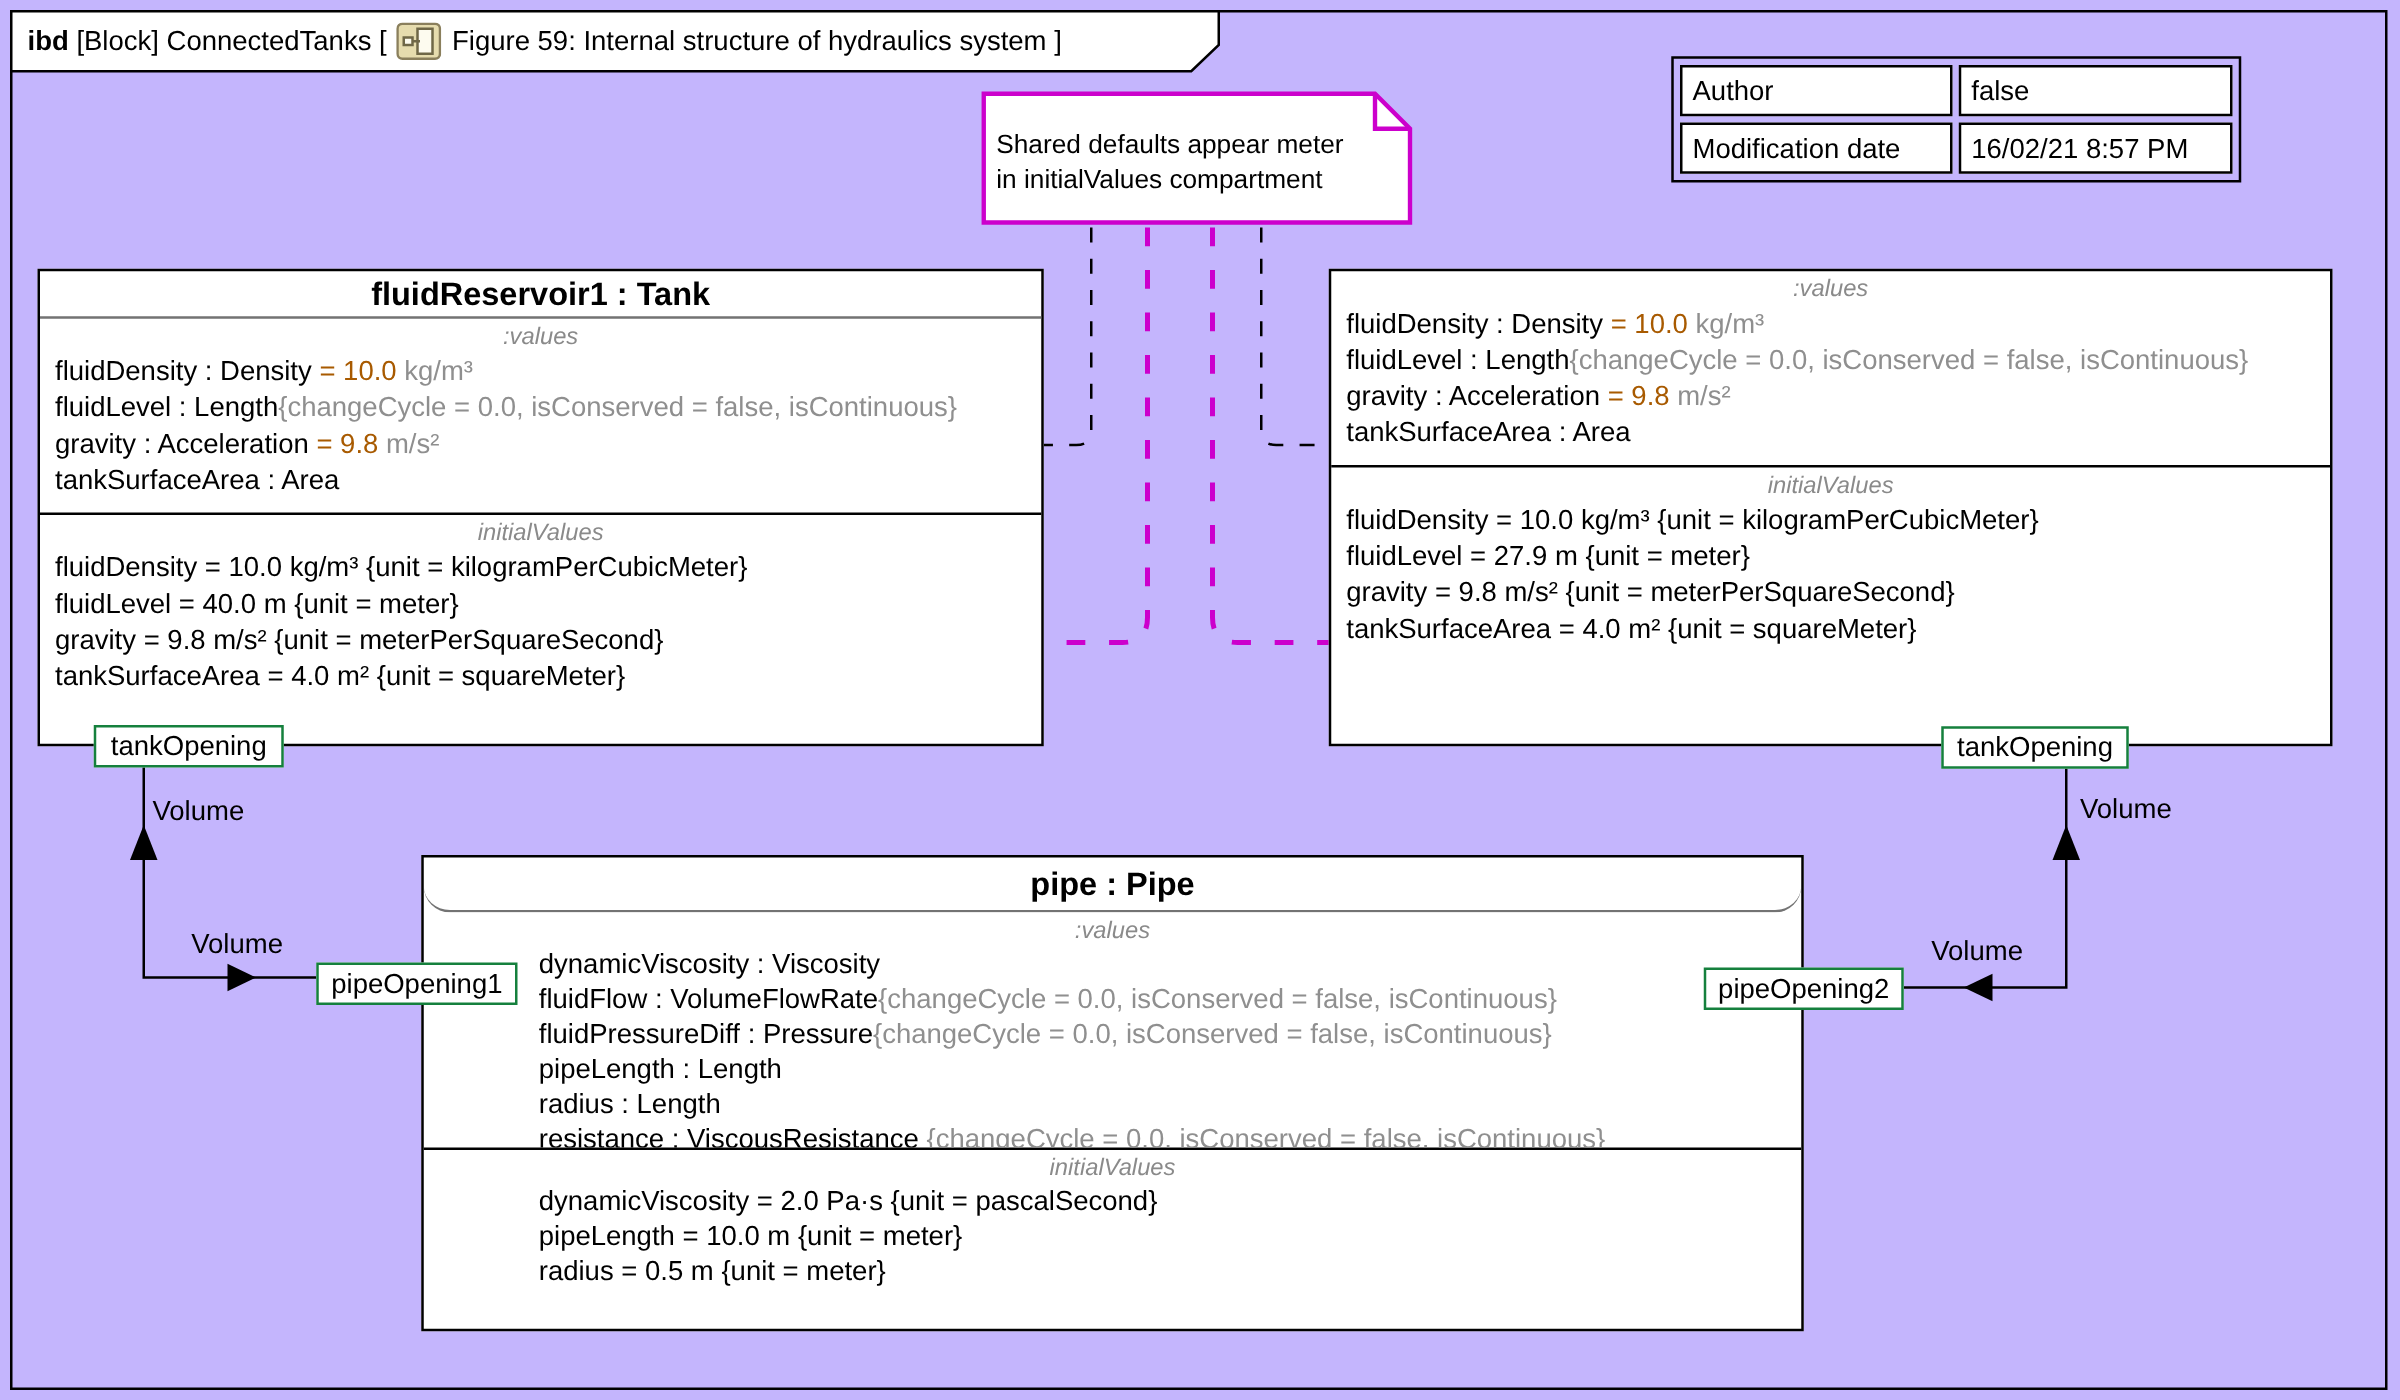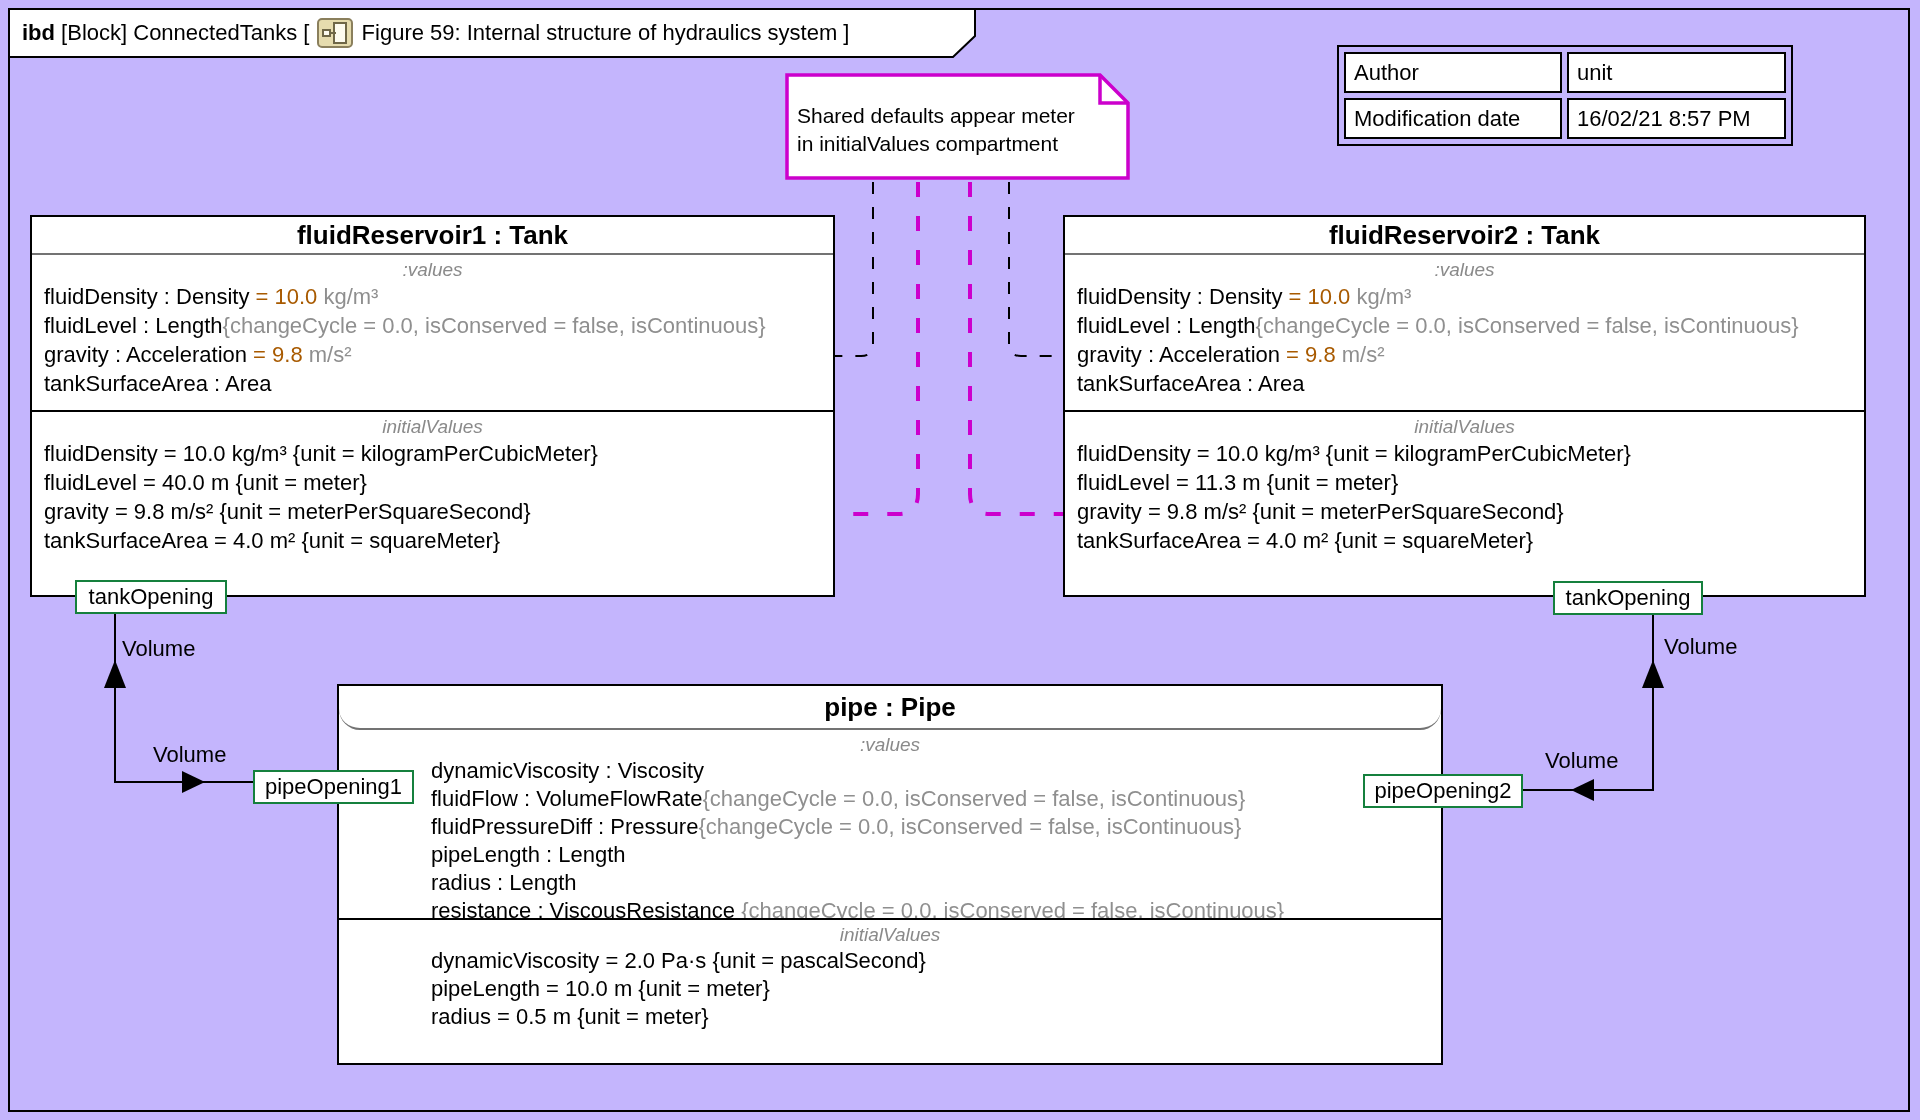--- a/index.html
+++ b/index.html
@@ -81,21 +81,21 @@
       <rect x="17" y="5" width="12" height="20" fill="#fdfbef" stroke="#6f6747" stroke-width="2"></rect>
       <rect x="6" y="12" width="7" height="6" fill="#fdfbef" stroke="#6f6747" stroke-width="2"></rect>
       <line x1="13" y1="15" x2="19" y2="15" stroke="#6f6747" stroke-width="2"></line>
     </svg>
     <span> Figure 59: Internal structure of hydraulics system </span>
     <span>]</span>
   </div>
 
   <div id="info-table" class="abs">
     <div class="cell">Author</div>
-    <div class="cell">unit</div>
+    <div class="cell">false</div>
     <div class="cell">Modification date</div>
     <div class="cell">16/02/21 8:57 PM</div>
   </div>
 
   <div id="note-text" class="abs"><span>Shared defaults appear meter</span><br><span>in initialValues compartment</span></div>
 
   <div class="block abs" style="left:30px;top:215px;width:805px;height:382px;">
     <div class="block-header" style="height:38px;">fluidReservoir1 : Tank</div>
     <div class="comp mid" style="height:157px;">
       <div class="comp-label">:values</div>
@@ -107,32 +107,31 @@
     <div class="comp" style="flex:1;">
       <div class="comp-label">initialValues</div>
       <div class="line tankpad">fluidDensity = 10.0 kg/m³ {unit = kilogramPerCubicMeter}</div>
       <div class="line tankpad">fluidLevel = 40.0 m {unit = meter}</div>
       <div class="line tankpad">gravity = 9.8 m/s² {unit = meterPerSquareSecond}</div>
       <div class="line tankpad">tankSurfaceArea = 4.0 m² {unit = squareMeter}</div>
     </div>
   </div>
 
   <div class="block abs" style="left:1063px;top:215px;width:803px;height:382px;">
-    <div class="block-header" style="height:38px;">fluidReservoir2 : Tank</div>
     <div class="comp mid" style="height:157px;">
       <div class="comp-label">:values</div>
       <div class="line tankpad"><span>fluidDensity : Density </span><span class="val">= 10.0</span><span class="unit"> kg/m³</span></div>
       <div class="line tankpad"><span>fluidLevel : Length</span><span class="constraint">{changeCycle = 0.0, isConserved = false, isContinuous}</span></div>
       <div class="line tankpad"><span>gravity : Acceleration </span><span class="val">= 9.8</span><span class="unit"> m/s²</span></div>
       <div class="line tankpad"><span>tankSurfaceArea : Area</span></div>
     </div>
     <div class="comp" style="flex:1;">
       <div class="comp-label">initialValues</div>
       <div class="line tankpad">fluidDensity = 10.0 kg/m³ {unit = kilogramPerCubicMeter}</div>
-      <div class="line tankpad">fluidLevel = 11.3 m {unit = meter}</div>
+      <div class="line tankpad">fluidLevel = 27.9 m {unit = meter}</div>
       <div class="line tankpad">gravity = 9.8 m/s² {unit = meterPerSquareSecond}</div>
       <div class="line tankpad">tankSurfaceArea = 4.0 m² {unit = squareMeter}</div>
     </div>
   </div>
 
   <div class="block pipe abs" style="left:337px;top:684px;width:1106px;height:381px;">
     <div class="block-header" style="height:44px;border-radius:21px;">pipe : Pipe</div>
     <div class="comp mid" style="height:190px;">
       <div class="comp-label">:values</div>
       <div class="line pipepad"><span>dynamicViscosity : Viscosity</span></div>

